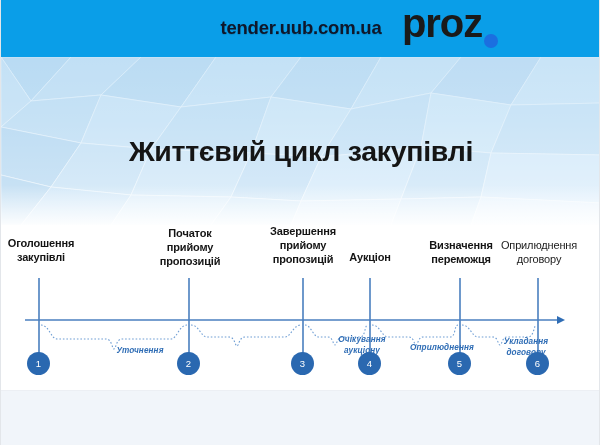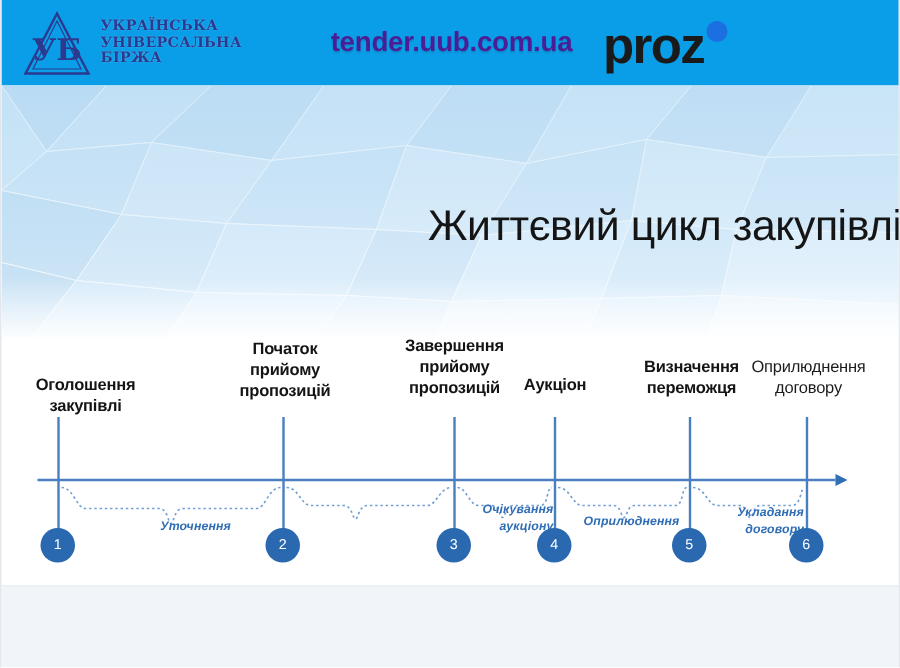--- a/index.html
+++ b/index.html
@@ -55,34 +55,34 @@
     letter-spacing: 0.2px;
     white-space: nowrap;
     text-shadow: 0 0 1px rgba(255,255,255,.35);
   }
 
   .site-url {
     position: absolute;
     left: 0; top: 17px;
     width: 600px;
     text-align: center;
-    color: #4c1d95;
+    color: #0f172a;
     font-size: 18.5px;
     font-weight: bold;
     letter-spacing: -0.2px;
     text-shadow: 0 1px 1px rgba(0,0,0,.12);
   }
 
   .prozorro {
     position: absolute;
     left: 401px; top: 12px;
     height: 34px;
     display: flex;
-    align-items: flex-start;
-    font-size: 34px;
+    align-items: flex-end;
+    font-size: 40px;
     font-weight: bold;
     letter-spacing: -1.1px;
     color: #1a1a1a;
   }
   .pz-dot {
     display: inline-block;
     width: 14px; height: 14px;
     border-radius: 50%;
     background: #1b6fe0;
     margin: 0 2px;
@@ -97,23 +97,23 @@
     width: 600px; height: 168px;
     background: linear-gradient(180deg, #bfdff5 0%, #cfe7f8 38%, #e4f1fb 72%, #f6fbfe 100%);
     overflow: hidden;
   }
   .poly-band svg { display: block; }
 
   .slide-title {
     position: absolute;
     left: 0; top: 135px;
     width: 600px;
-    text-align: right;
+    text-align: center;
     font-size: 28.5px;
-    font-weight: normal;
+    font-weight: bold;
     color: #151515;
     letter-spacing: -0.3px;
   }
 
   
   .timeline {
     position: absolute;
     left: 0; top: 225px;
     width: 600px; height: 165px;
     background: #ffffff;
@@ -126,27 +126,28 @@
     font-size: 11px;
     font-weight: bold;
     color: #141414;
     line-height: 1.26;
     letter-spacing: -0.15px;
   }
   .tl-label.thin { font-weight: normal; color: #1c1c1c; }
 
   .tl-phase {
     position: absolute;
-    text-align: right;
+    text-align: center;
     font-size: 8.2px;
     font-style: italic;
     font-weight: bold;
     color: #2f6db5;
     line-height: 1.3;
     letter-spacing: 0.1px;
+    margin-left: 25px;
   }
 
   .tl-node {
     position: absolute;
     width: 23px; height: 23px;
     border-radius: 50%;
     background: #2a68b0;
     color: #ffffff;
     font-size: 9.5px;
     font-weight: normal;
@@ -165,32 +166,20 @@
     border-top: 1px solid #eceff4;
   }
 </style>
 </head>
 <body>
 
 <div class="slide">
 
   <div class="header">
 
-    <div class="uub-logo">
-      <svg class="uub-mark" viewBox="0 0 46 44">
-        <polygon points="23,2 44,42 2,42" fill="none" stroke="#2b3a8f" stroke-width="1.6"></polygon>
-        <polygon points="23,7 39,39 7,39" fill="none" stroke="#2b3a8f" stroke-width="0.8"></polygon>
-        <text x="23" y="33" text-anchor="middle" font-family="DejaVu Serif, Liberation Serif, serif" font-size="20" font-weight="bold" fill="#2b3a8f">УБ</text>
-      </svg>
-      <div class="uub-words">
-        <span>УКРАЇНСЬКА</span>
-        <span>УНІВЕРСАЛЬНА</span>
-        <span>БІРЖА</span>
-      </div>
-    </div>
 
     <div class="site-url">tender.uub.com.ua</div>
 
     <div class="prozorro">
       <span>proz</span>
       <span class="pz-dot"></span>
     </div>
   </div>
 
   <div class="poly-band">
@@ -257,21 +246,21 @@
 
       <g fill="none" stroke="#6f9ed4" stroke-width="1.1" stroke-dasharray="1.6 1.9">
         <path d="M40,100 C48,100 50,114 56,114 L105,114 C111,114 111,124 113,124 C115,124 115,114 121,114 L170,114 C176,114 178,100 186,100"></path>
         <path d="M190,100 C198,100 200,112 206,112 L228,112 C234,112 234,121 236,121 C238,121 238,112 244,112 L284,112 C290,112 292,100 300,100"></path>
         <path d="M304,100 C310,100 312,112 318,112 L327,112 C332,112 332,120 334,120 C336,120 336,112 341,112 L359,112 C365,112 363,100 367,100"></path>
         <path d="M371,100 C379,100 381,112 387,112 L408,112 C413,112 413,120 415,120 C417,120 417,112 422,112 L449,112 C455,112 453,100 457,100"></path>
         <path d="M461,100 C469,100 471,112 477,112 L492,112 C497,112 497,120 499,120 C501,120 501,112 506,112 L527,112 C533,112 533,100 535,100"></path>
       </g>
     </svg>
 
-    <div class="tl-label" style="left:0px;  top:26px; width:80px;margin-left:16px;">
+    <div class="tl-label" style="left:0px;  top:12px; width:80px;">
       <div>Оголошення</div>
       <div>закупівлі</div>
     </div>
 
     <div class="tl-label" style="left:149px; top:2px;  width:80px;">
       <div>Початок</div>
       <div>прийому</div>
       <div>пропозицій</div>
     </div>
 

